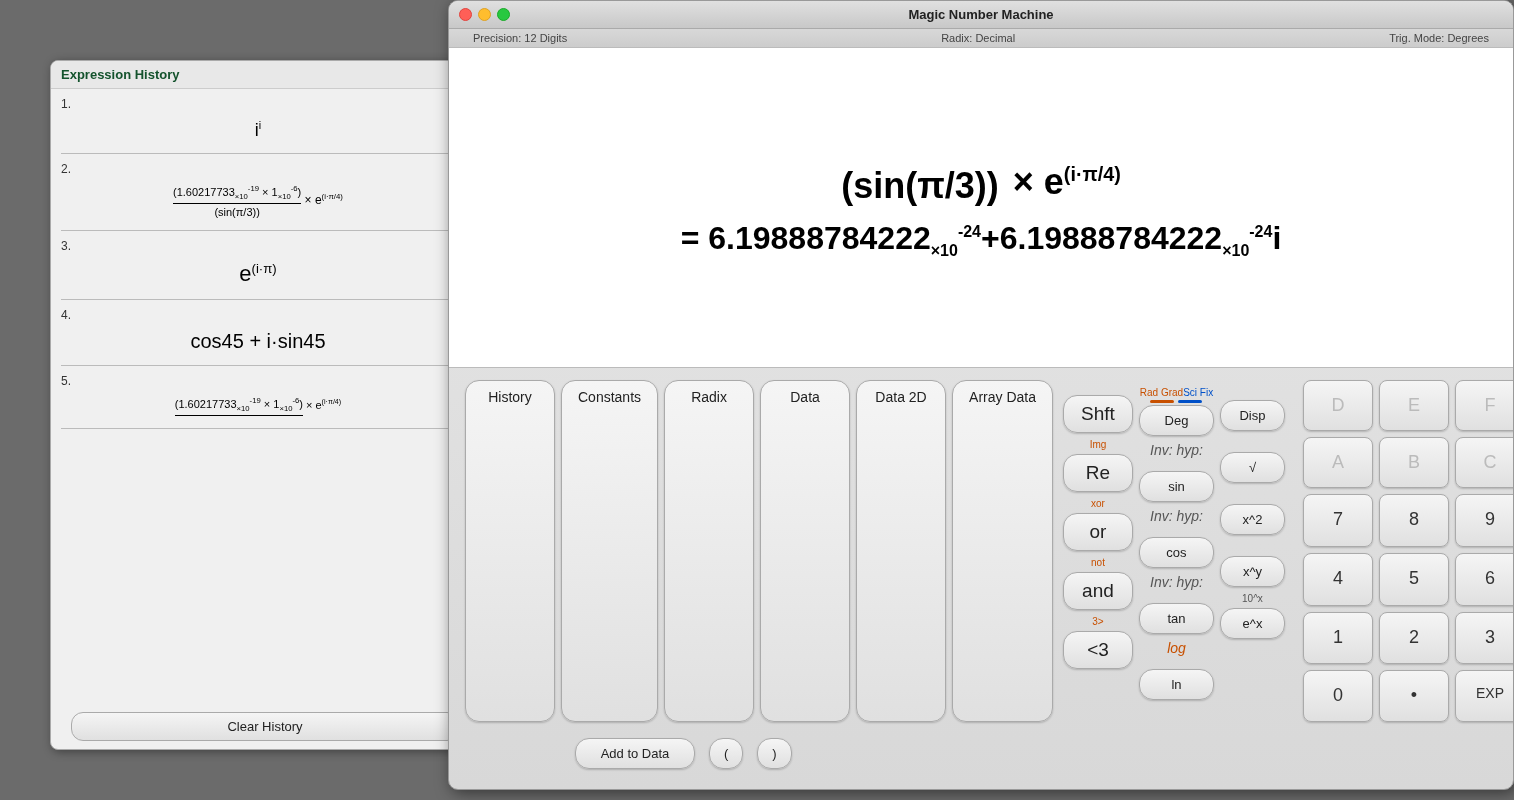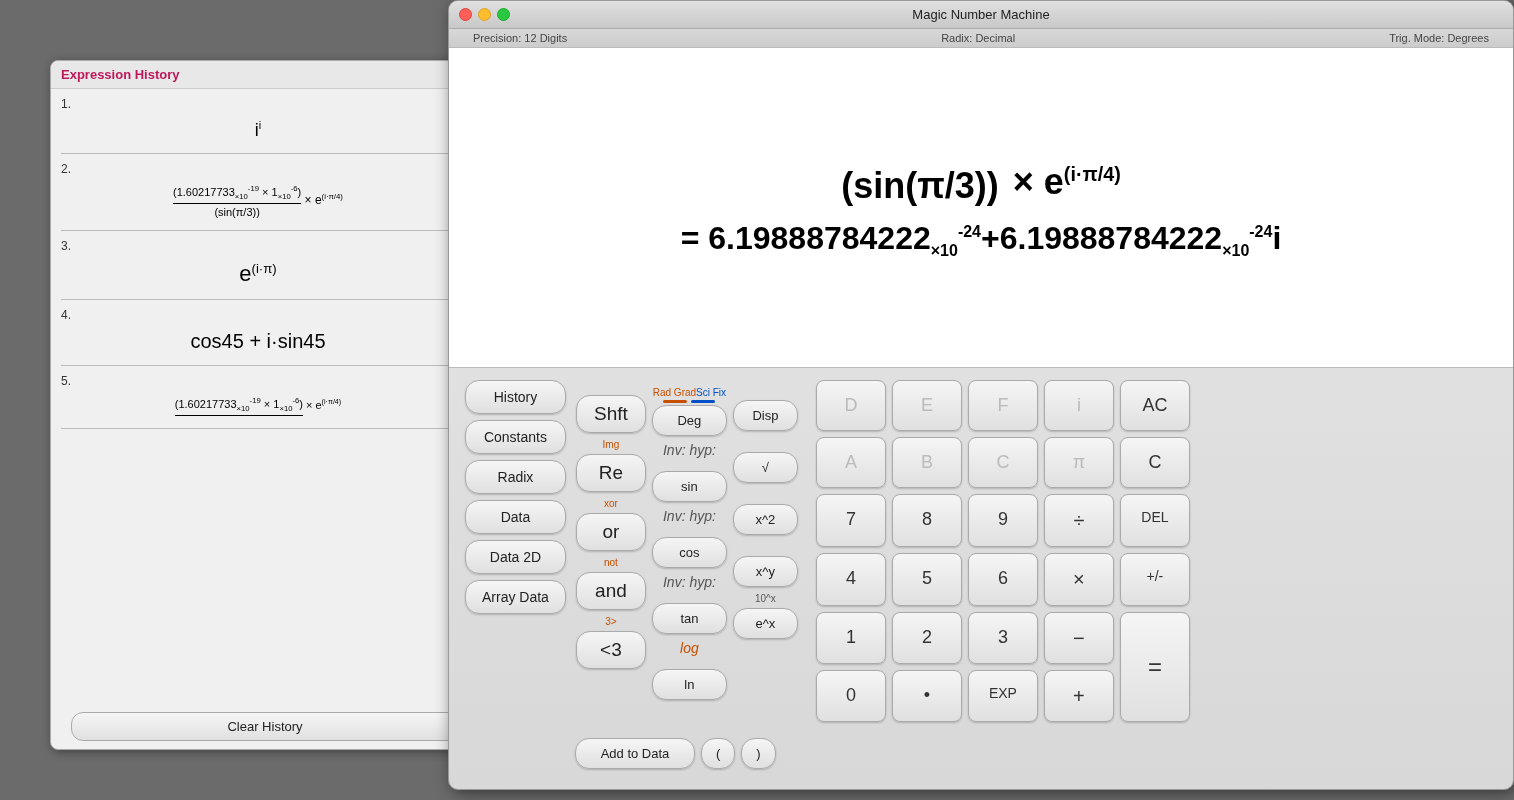--- a/index.html
+++ b/index.html
@@ -25,21 +25,21 @@
       box-shadow: 2px 2px 10px rgba(0,0,0,0.4);
       overflow: hidden;
       display: flex;
       flex-direction: column;
     }
 
     .history-header {
       padding: 6px 10px;
       font-size: 13px;
       font-weight: bold;
-      color: #be185d;
+      color: #14532d;
       border-bottom: 1px solid #ccc;
       background: #e8e8e8;
     }
 
     .history-scroll-area {
       flex: 1;
       overflow-y: hidden;
       position: relative;
       display: flex;
     }
@@ -157,21 +157,21 @@
 
     .win-btn.close { background: #ff5f57; border: 1px solid #e0443e; }
     .win-btn.minimize { background: #ffbd2e; border: 1px solid #dea123; }
     .win-btn.maximize { background: #28c840; border: 1px solid #1aab29; }
 
     .title-text {
       position: absolute;
       left: 50%;
       transform: translateX(-50%);
       font-size: 13px;
-      font-weight: normal;
+      font-weight: bold;
       color: #222;
     }
 
     
     .status-bar {
       display: flex;
       justify-content: space-between;
       padding: 3px 24px;
       font-size: 11px;
       color: #444;
@@ -207,21 +207,21 @@
     
     .buttons-area {
       padding: 12px 16px;
       display: flex;
       gap: 10px;
     }
 
     
     .left-buttons {
       display: flex;
-      flex-direction: column;
+      flex-direction: row;
       gap: 6px;
     }
 
     .calc-btn {
       background: linear-gradient(to bottom, #f5f5f5, #e0e0e0);
       border: 1px solid #aaa;
       border-radius: 14px;
       padding: 8px 16px;
       font-size: 14px;
       color: #222;
@@ -347,21 +347,21 @@
       text-align: center;
       box-shadow: 0 1px 2px rgba(0,0,0,0.2);
     }
 
     .num-btn.dimmed { color: #bbb; }
     .num-btn.operator { font-size: 20px; }
 
     
     .bottom-row {
       display: flex;
-      gap: 6px;
+      gap: 14px;
       padding: 0 16px 10px;
       align-items: center;
     }
 
     .bottom-btn {
       background: linear-gradient(to bottom, #f5f5f5, #e0e0e0);
       border: 1px solid #aaa;
       border-radius: 14px;
       padding: 7px 14px;
       font-size: 13px;

